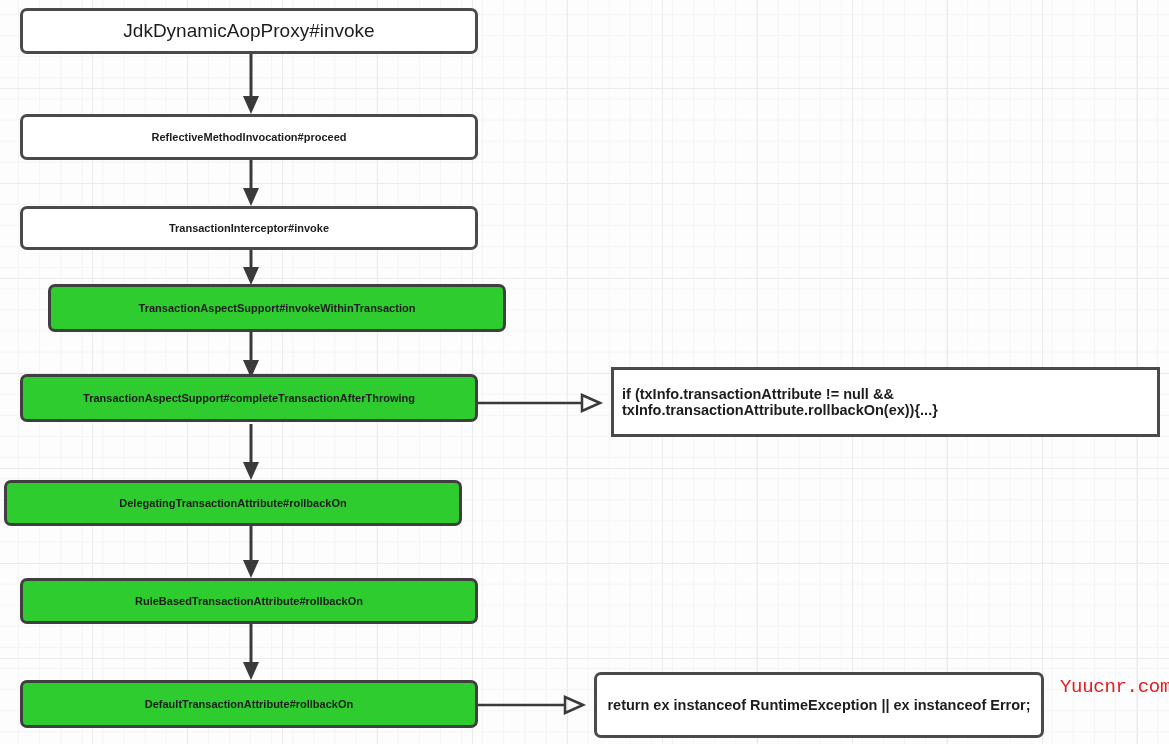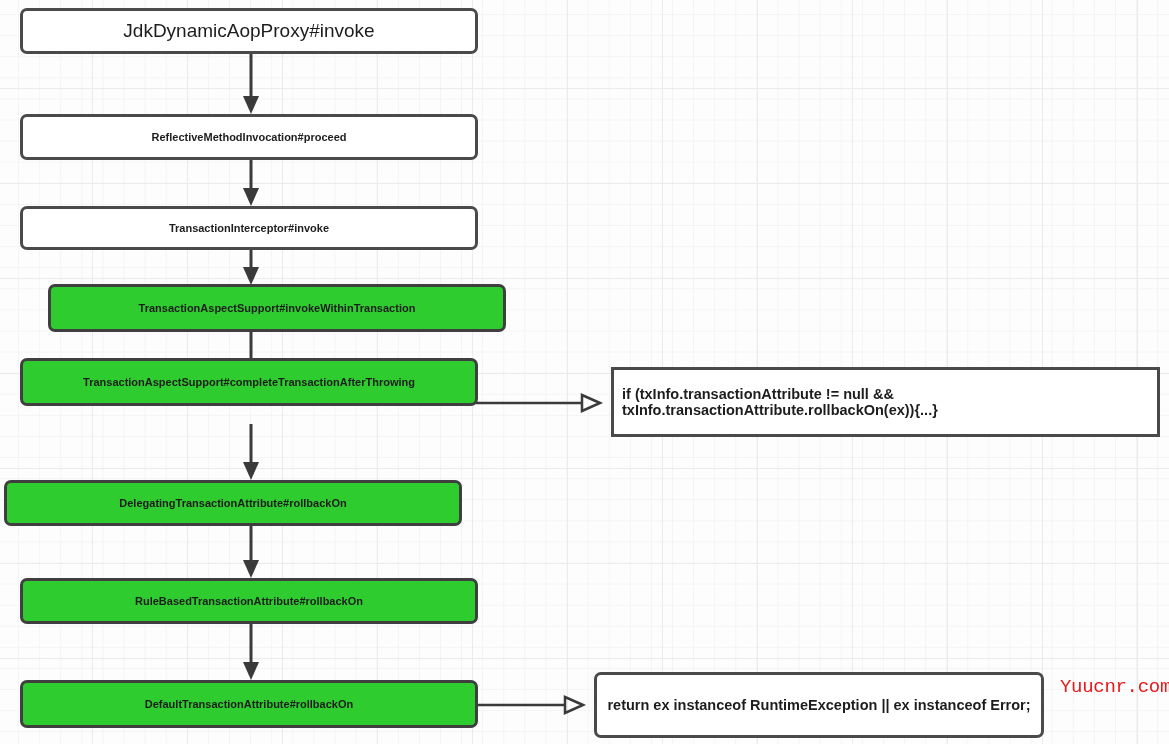--- a/index.html
+++ b/index.html
@@ -166,21 +166,21 @@
 </div>
 
 <div class="node plain big-label" style="left:20px; top:8px; width:458px; height:46px;">JdkDynamicAopProxy#invoke</div>
 
 <div class="node plain norm-label" style="left:20px; top:114px; width:458px; height:46px;">ReflectiveMethodInvocation#proceed</div>
 
 <div class="node plain norm-label" style="left:20px; top:206px; width:458px; height:44px;">TransactionInterceptor#invoke</div>
 
 <div class="node green norm-label" style="left:20px; top:284px; width:458px; height:48px;margin-left:28px;">TransactionAspectSupport#invokeWithinTransaction</div>
 
-<div class="node green norm-label" style="left:20px; top:358px; width:458px; height:48px;">TransactionAspectSupport#completeTransactionAfterThrowing</div>
+<div class="node green norm-label" style="left:20px; top:374px; width:458px; height:48px;">TransactionAspectSupport#completeTransactionAfterThrowing</div>
 
 <div class="node green norm-label" style="left:4px; top:480px; width:458px; height:46px;">DelegatingTransactionAttribute#rollbackOn</div>
 
 <div class="node green norm-label" style="left:20px; top:578px; width:458px; height:46px;">RuleBasedTransactionAttribute#rollbackOn</div>
 
 <div class="node green norm-label" style="left:20px; top:680px; width:458px; height:48px;">DefaultTransactionAttribute#rollbackOn</div>
 
 <div class="node code" style="left:599px; top:367px; width:549px; height:70px;">if (txInfo.transactionAttribute != null &amp;&amp; txInfo.transactionAttribute.rollbackOn(ex)){...}</div>
 
 <div class="node code rounded" style="left:582px; top:672px; width:450px; height:66px;">return ex instanceof RuntimeException || ex instanceof Error;</div>

